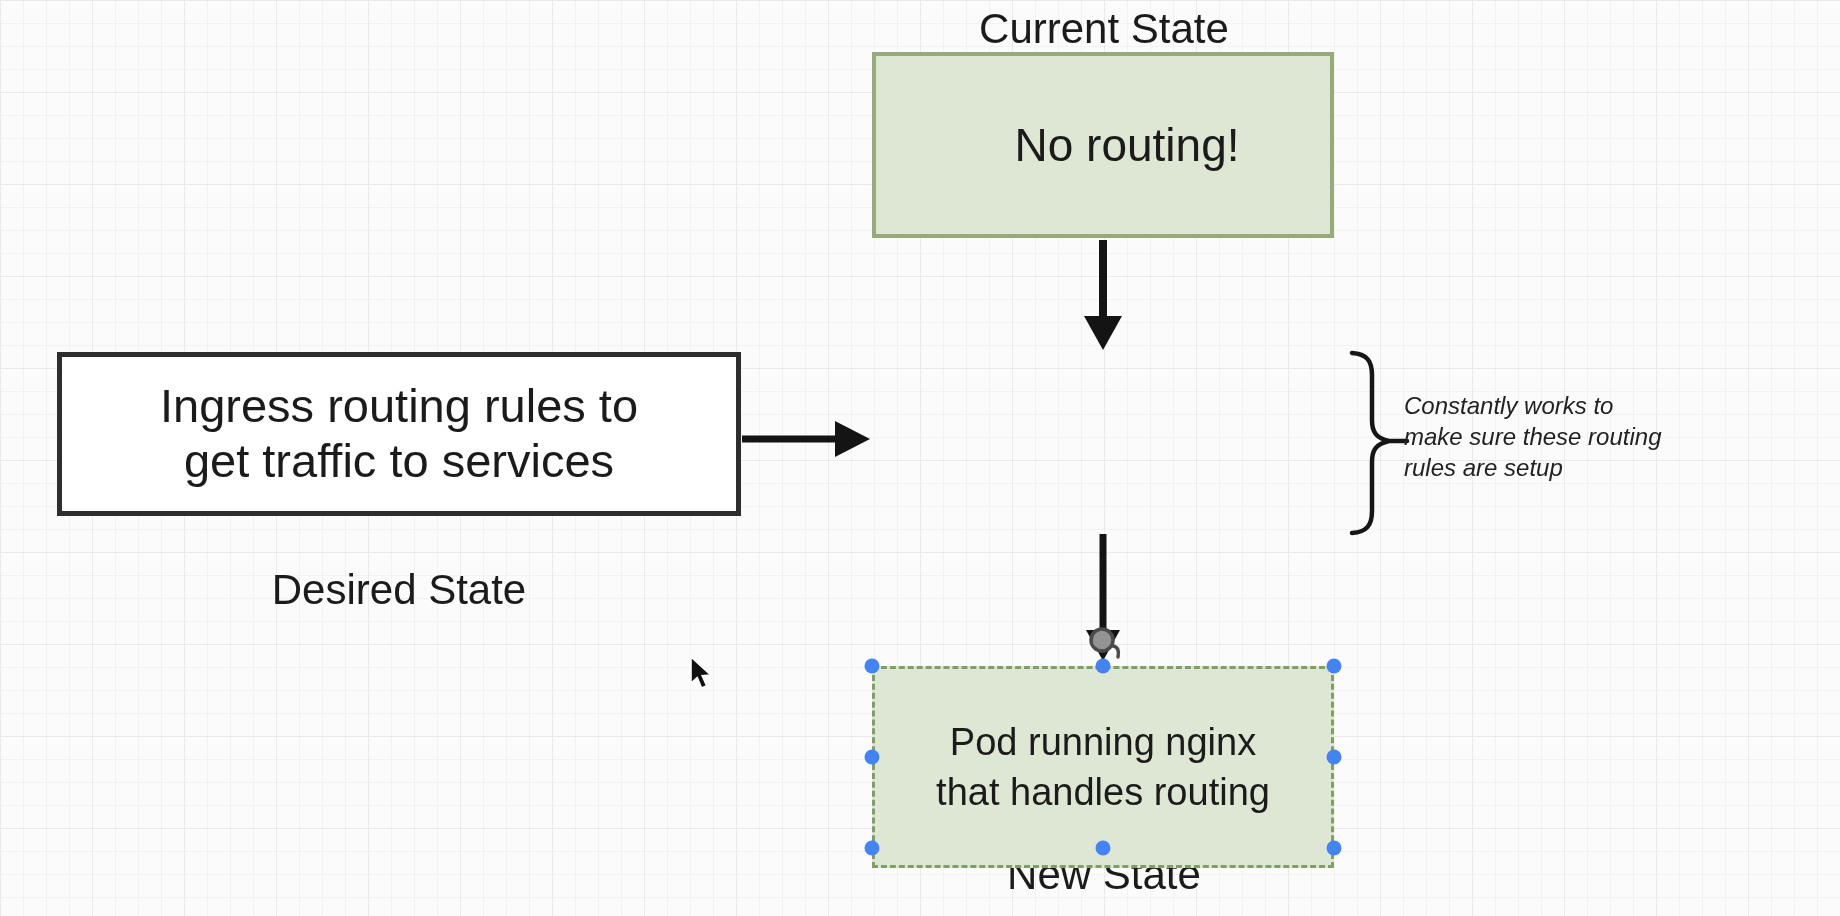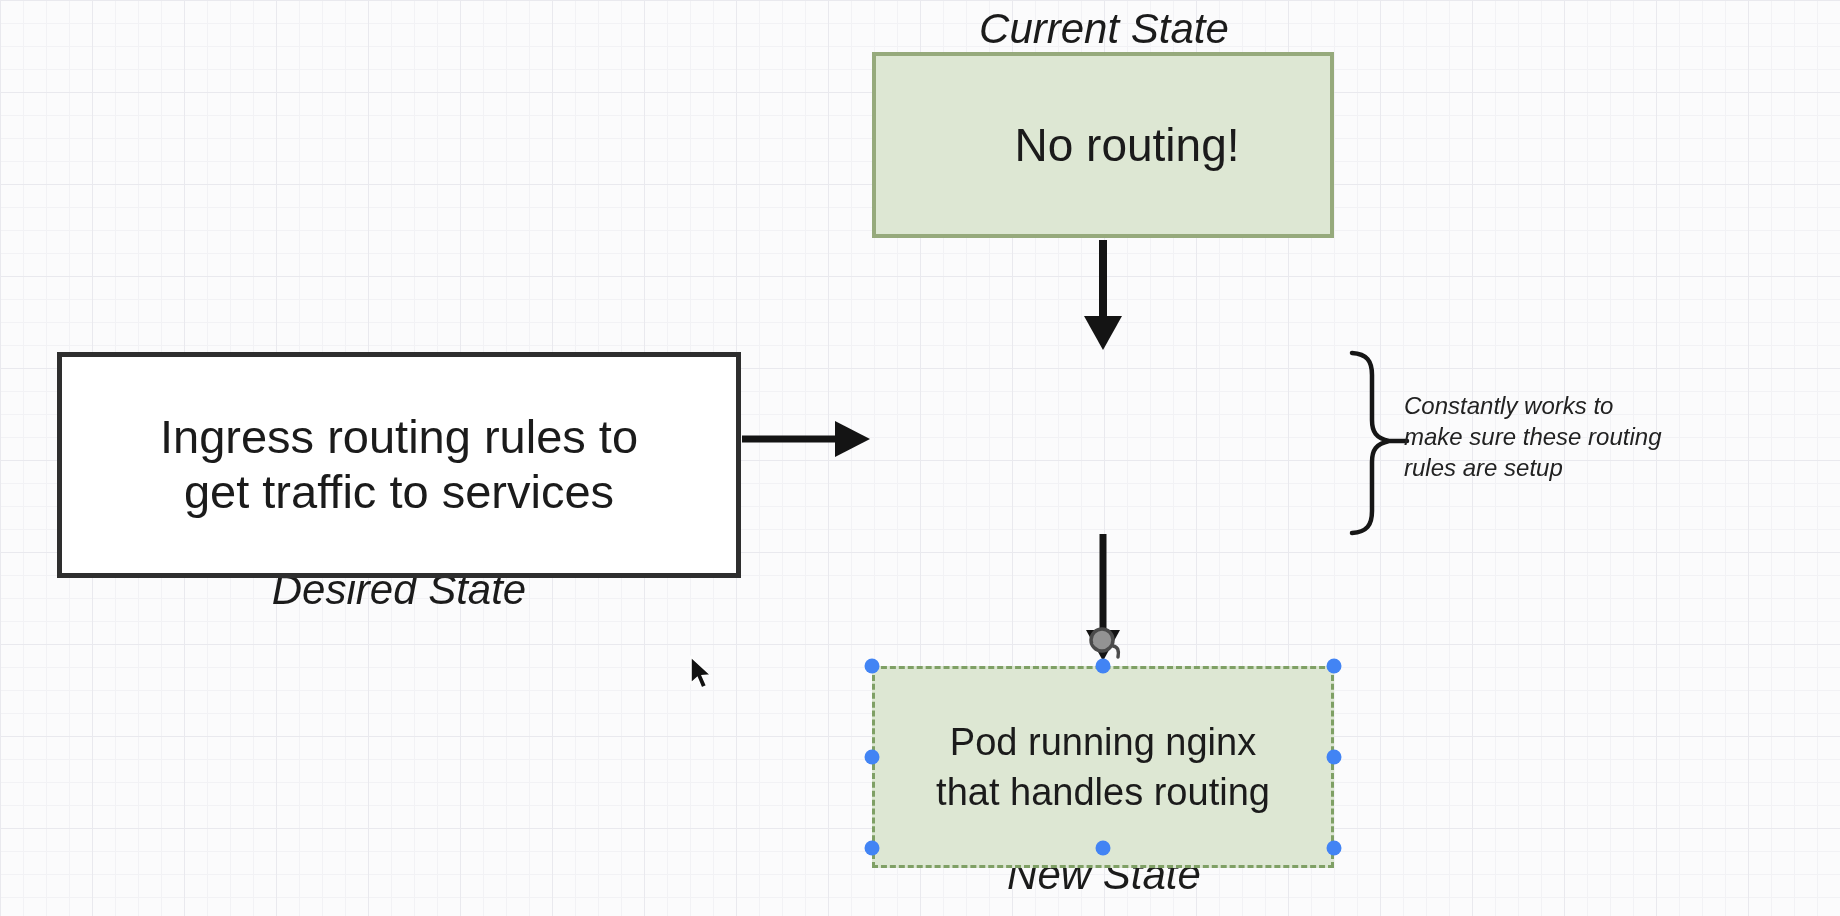--- a/index.html
+++ b/index.html
@@ -28,38 +28,38 @@
   }
   .node .node-label { white-space: pre-line; }
 
   #node-no-routing {
     left: 872px; top: 52px; width: 462px; height: 186px;
     background: #dde7d3; border: 4px solid #96aa7c;
     font-size: 46px;
     padding-left: 48px;
   }
   #node-ingress-rules {
-    left: 57px; top: 352px; width: 684px; height: 226px;
+    left: 57px; top: 352px; width: 684px; height: 164px;
     background: #ffffff; border: 5px solid #2e2e2e;
     font-size: 47px; line-height: 1.16;
   }
   #node-controller {
     left: 872px; top: 350px; width: 460px; height: 183px;
     background: #dce6f9; border: 3px solid #8494bd;
     font-size: 36px; line-height: 1.3;
   }
   #node-pod {
     left: 872px; top: 666px; width: 462px; height: 202px;
     background: #dde7d3; border: 3px dashed #7fa065;
     font-size: 38px; line-height: 1.32;
   }
 
   .state-label {
     position: absolute;
-    font-style: italic; text-align: center;
+    text-align: center;
     font-size: 42px;
   }
   #current-state-label { left: 904px; top: 5px;  width: 400px; }
   #desired-state-label { left: 57px;  top: 566px; width: 684px; }
   #new-state-label     { left: 904px; top: 851px; width: 400px; }
 
   #annotation-note {
     position: absolute; left: 1404px; top: 390px; width: 330px;
     font-style: italic; font-size: 24px; line-height: 31px;
     white-space: pre-line; color: #222;

